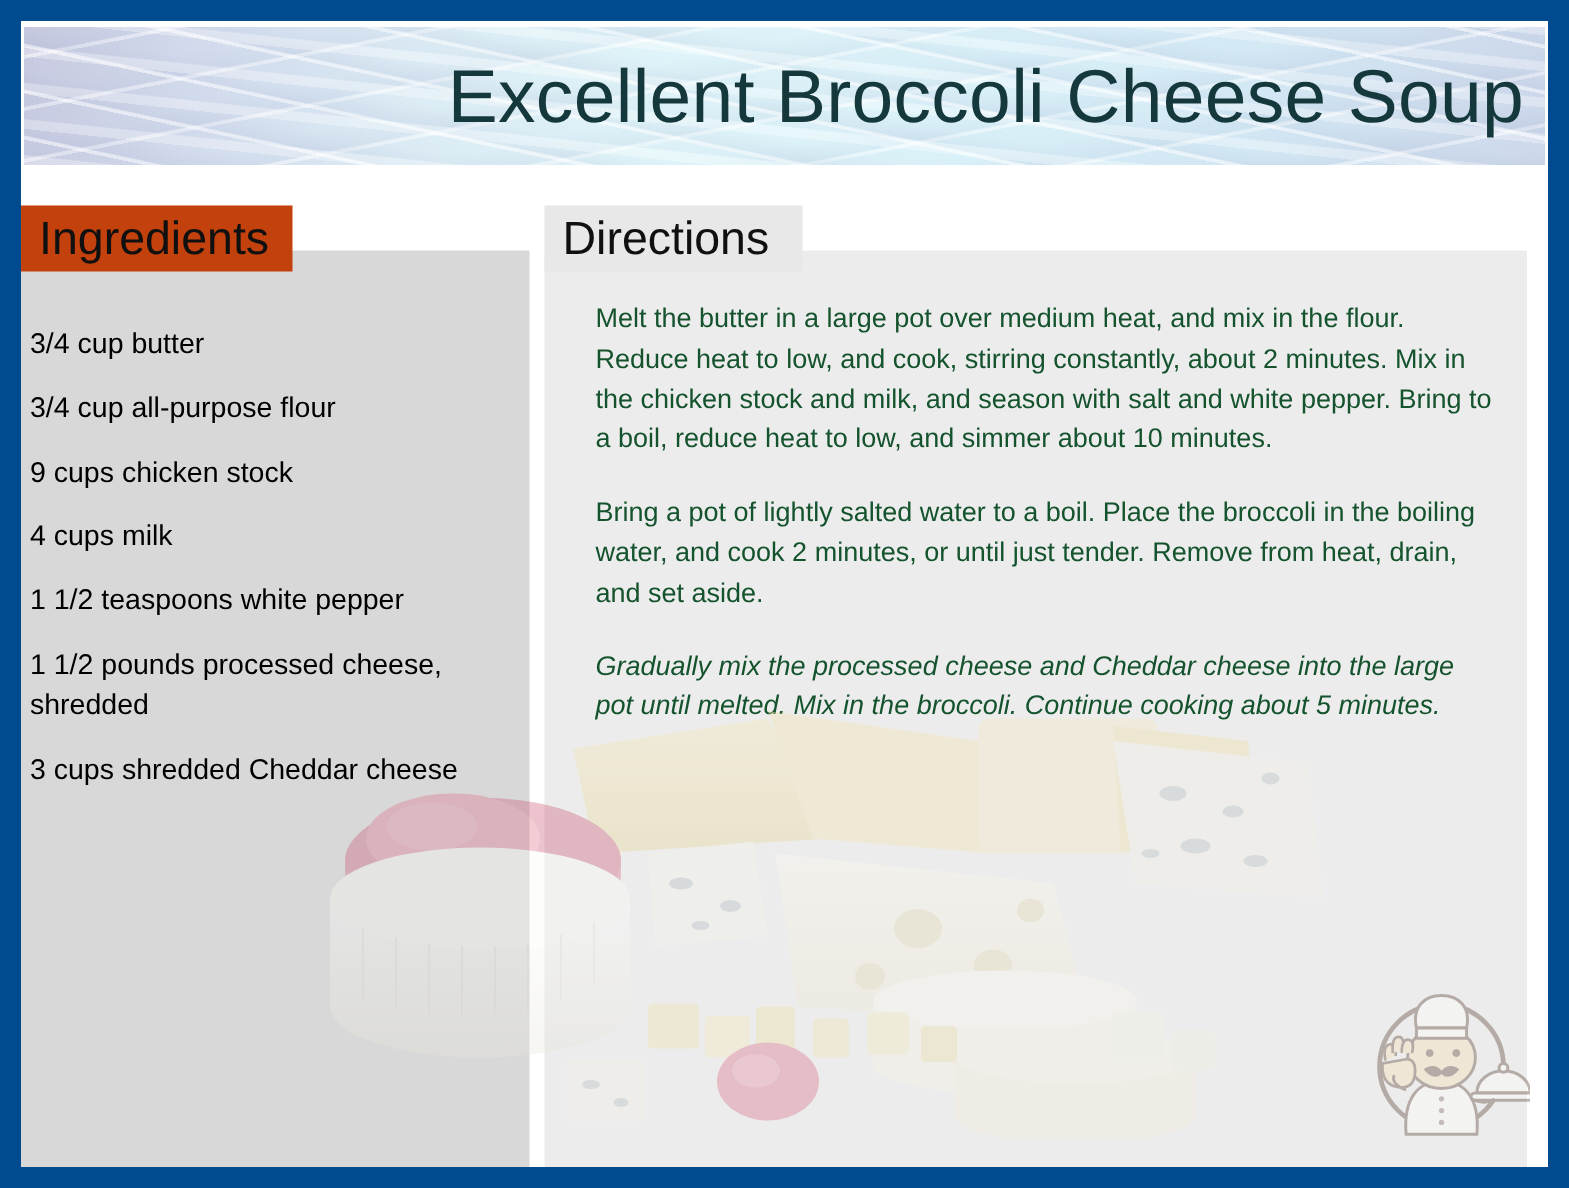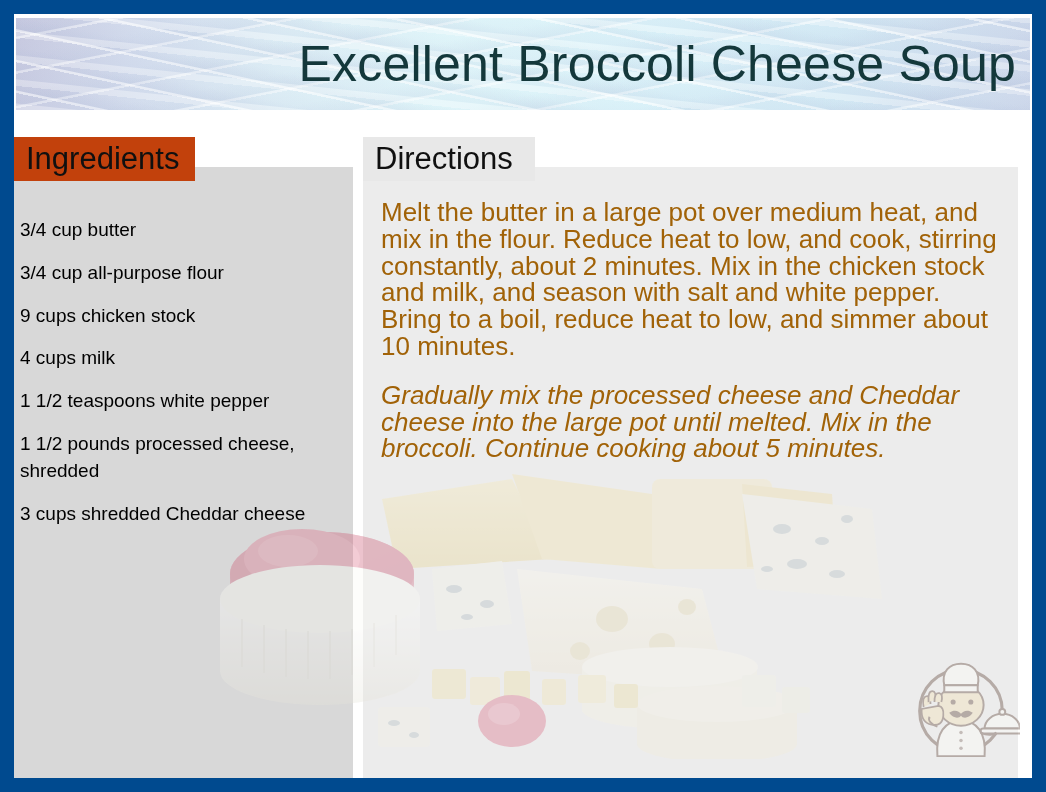--- a/index.html
+++ b/index.html
@@ -160,24 +160,24 @@
 
   
   .directions-body {
     position: absolute;
     left: 18px;
     top: 32px;
     width: 617px;
     z-index: 7;
   }
   .directions-body p {
-    margin: 0 0 22px 0;
-    font-size: 26px;
+    margin: 0 0 22px 16px;
+    font-size: 18px;
     line-height: 26.8px;
-    color: #a16207;
+    color: #14532d;
   }
   .directions-body p:last-child { margin-bottom: 0; font-style: italic; }
 
   
   .cheese-photo {
     position: absolute;
     left: 168px;
     top: 425px;
     width: 700px;
     height: 320px;
@@ -311,20 +311,21 @@
         <li>4 cups milk</li>
         <li>1 1/2 teaspoons white pepper</li>
         <li>1 1/2 pounds processed cheese, shredded</li>
         <li>3 cups shredded Cheddar cheese</li>
       </ul>
     </div>
 
     <div class="panel panel-directions">
       <div class="directions-body">
         <p>Melt the butter in a large pot over medium heat, and mix in the flour. Reduce heat to low, and cook, stirring constantly, about 2 minutes. Mix in the chicken stock and milk, and season with salt and white pepper. Bring to a boil, reduce heat to low, and simmer about 10 minutes.</p>
+        <p>Bring a pot of lightly salted water to a boil. Place the broccoli in the boiling water, and cook 2 minutes, or until just tender. Remove from heat, drain, and set aside.</p>
         <p>Gradually mix the processed cheese and Cheddar cheese into the large pot until melted. Mix in the broccoli. Continue cooking about 5 minutes.</p>
       </div>
     </div>
 
     <div class="tab tab-ingredients">Ingredients</div>
     <div class="tab tab-directions">Directions</div>
 
     <svg class="chef-logo" viewBox="0 0 120 120" xmlns="http://www.w3.org/2000/svg">
       <g fill="none" stroke="#6b5248" stroke-width="3.2">
         <circle cx="60" cy="66" r="42"></circle>

